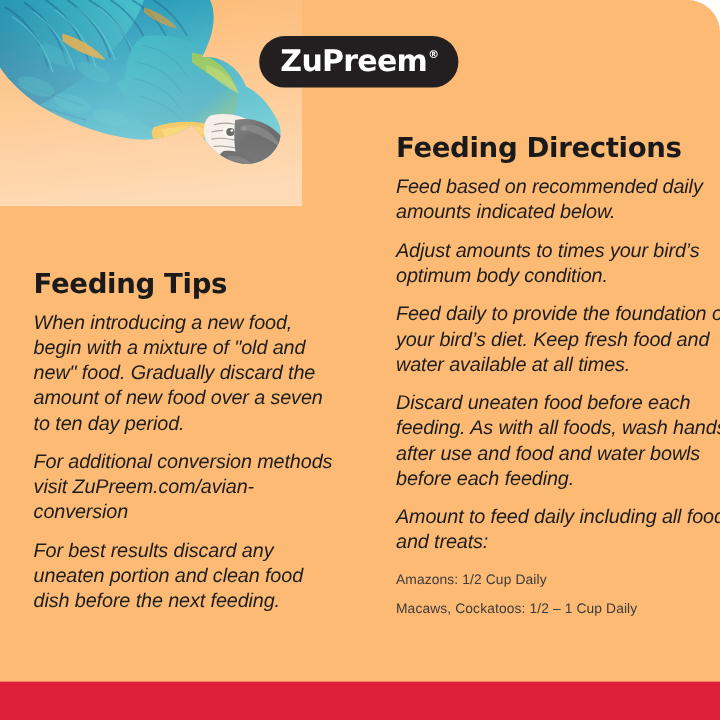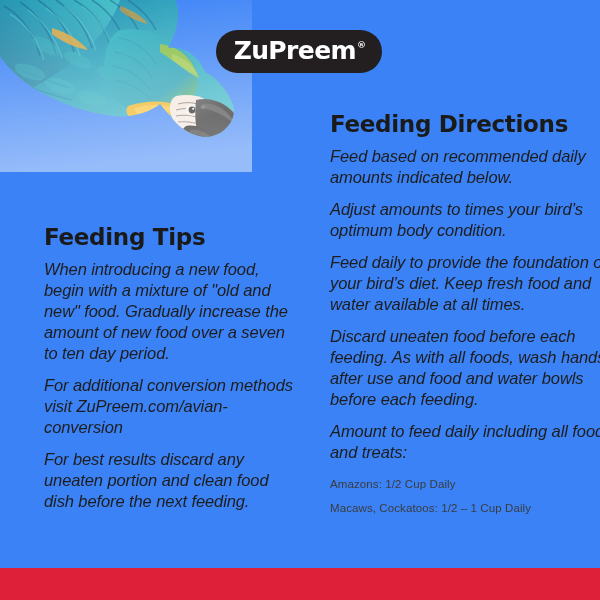--- a/index.html
+++ b/index.html
@@ -12,21 +12,22 @@
     background: #ffffff;
     font-family: "Liberation Sans", sans-serif;
     overflow: hidden;
     position: relative;
     -webkit-font-smoothing: antialiased;
   }
 
   .page {
     position: absolute;
     inset: 0;
-    background: #3b82f6;
+    background: #fdba74;
+    border-radius: 27px;
   }
 
   
   .bird-photo {
     position: absolute;
     left: 0;
     top: 0;
     width: 252px;
     height: 172px;
     overflow: hidden;
@@ -64,21 +65,21 @@
     position: relative;
     top: -2px;
     left: 1px;
   }
 
   
   .col {
     position: absolute;
   }
   .col-left {
-    left: 44px;
+    left: 28px;
     top: 225px;
     width: 258px;
   }
   .col-right {
     left: 302px;
     top: 112px;
     width: 282px;
     margin-left: 28px;
   }
 
@@ -247,21 +248,21 @@
       <rect x="0" y="0" width="252" height="172" fill="url(#gFade)" opacity="0.55" style="mix-blend-mode:screen"></rect>
     </svg>
   </div>
 
   <div class="logo-pill">
     <span class="logo-text"><span>ZuPreem</span><span class="logo-reg">®</span></span>
   </div>
 
   <div class="col col-left">
     <h2 class="section-heading">Feeding Tips</h2>
-    <p class="body-para">When introducing a new food, begin with a mixture of "old and new" food. Gradually increase the amount of new food over a seven to ten day period.</p>
+    <p class="body-para">When introducing a new food, begin with a mixture of "old and new" food. Gradually discard the amount of new food over a seven to ten day period.</p>
     <p class="body-para">For additional conversion methods visit ZuPreem.com/avian-conversion</p>
     <p class="body-para">For best results discard any uneaten portion and clean food dish before the next feeding.</p>
   </div>
 
   <div class="col col-right">
     <h2 class="section-heading">Feeding Directions</h2>
     <p class="body-para">Feed based on recommended daily amounts indicated below.</p>
     <p class="body-para">Adjust amounts to times your bird’s optimum body condition.</p>
     <p class="body-para">Feed daily to provide the foundation of your bird’s diet. Keep fresh food and water available at all times.</p>
     <p class="body-para">Discard uneaten food before each feeding. As with all foods, wash hands after use and food and water bowls before each feeding.</p>

